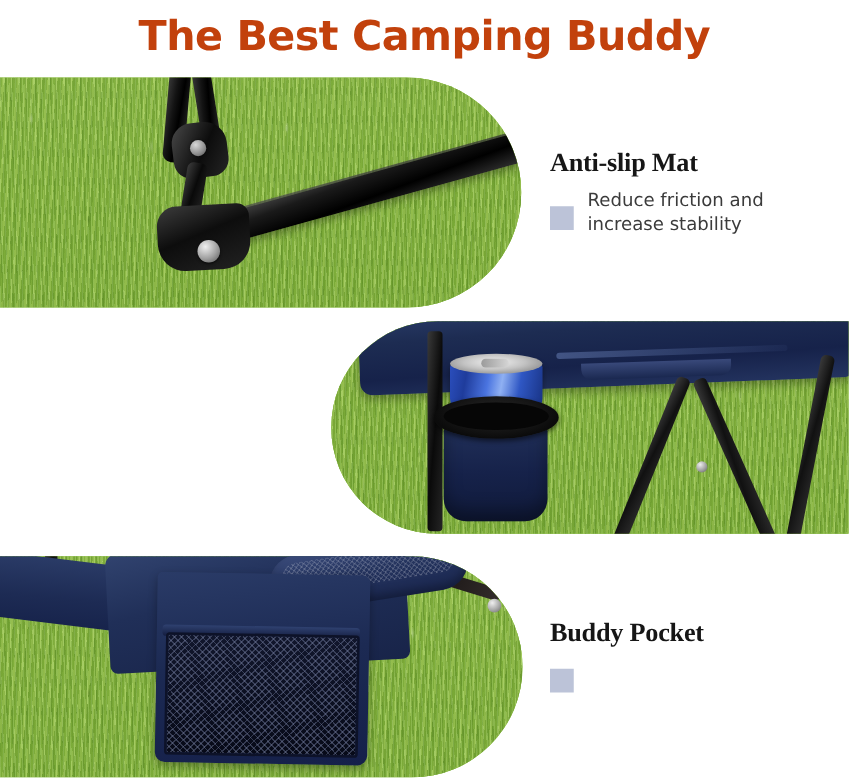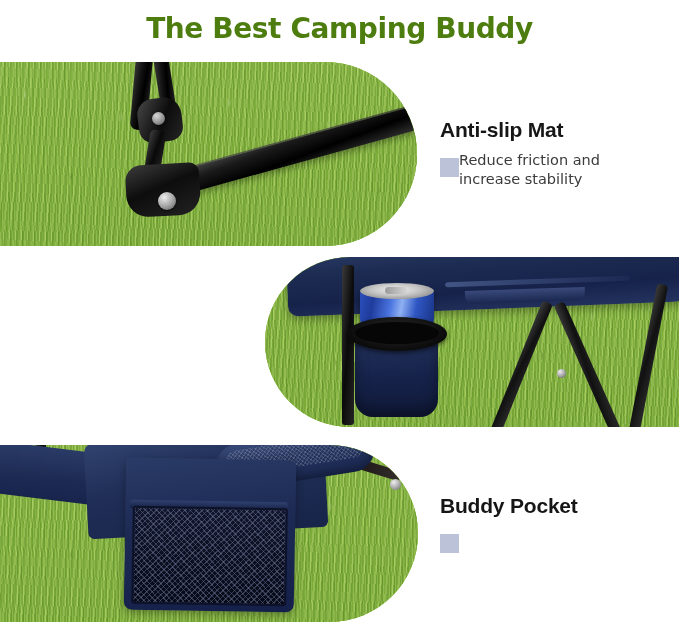--- a/index.html
+++ b/index.html
@@ -10,24 +10,24 @@
     overflow:hidden;
     position:relative;
   }
 
   
   #title-bar{
     position:absolute; left:0; top:0; width:679px; height:56px;
     display:flex; align-items:center; justify-content:center;
   }
   #page-title{
-    font-size:28px;
+    font-size:33px;
     font-weight:bold;
     letter-spacing:-0.4px;
-    color:#4d7c0f;
+    color:#c2410c;
     white-space:nowrap;
     font-family:"DejaVu Sans","Liberation Sans",sans-serif;
   }
 
   
   .photo-panel{
     position:absolute;
     overflow:hidden;
     background:#8ec24b;
   }
@@ -256,26 +256,27 @@
   
   .feature-text{
     position:absolute;
   }
   .feature-heading{
     font-size:21px;
     font-weight:bold;
     color:#161616;
     letter-spacing:-0.2px;
     white-space:nowrap;
-    font-family:Liberation Sans, sans-serif;
+    font-family:Liberation Serif, serif;
     margin-bottom:9px;
   }
   .feature-body-row{
     display:flex;
-    align-items:flex-start;
+    align-items:center;
+    gap:11px;
   }
   .bullet-square{
     width:19px; height:19px; flex:0 0 19px;
     background:#bcc3d8;
     margin-top:7px;
   }
   .feature-desc{
     font-size:14.5px;
     line-height:1.32;
     color:#3b3b3b;

